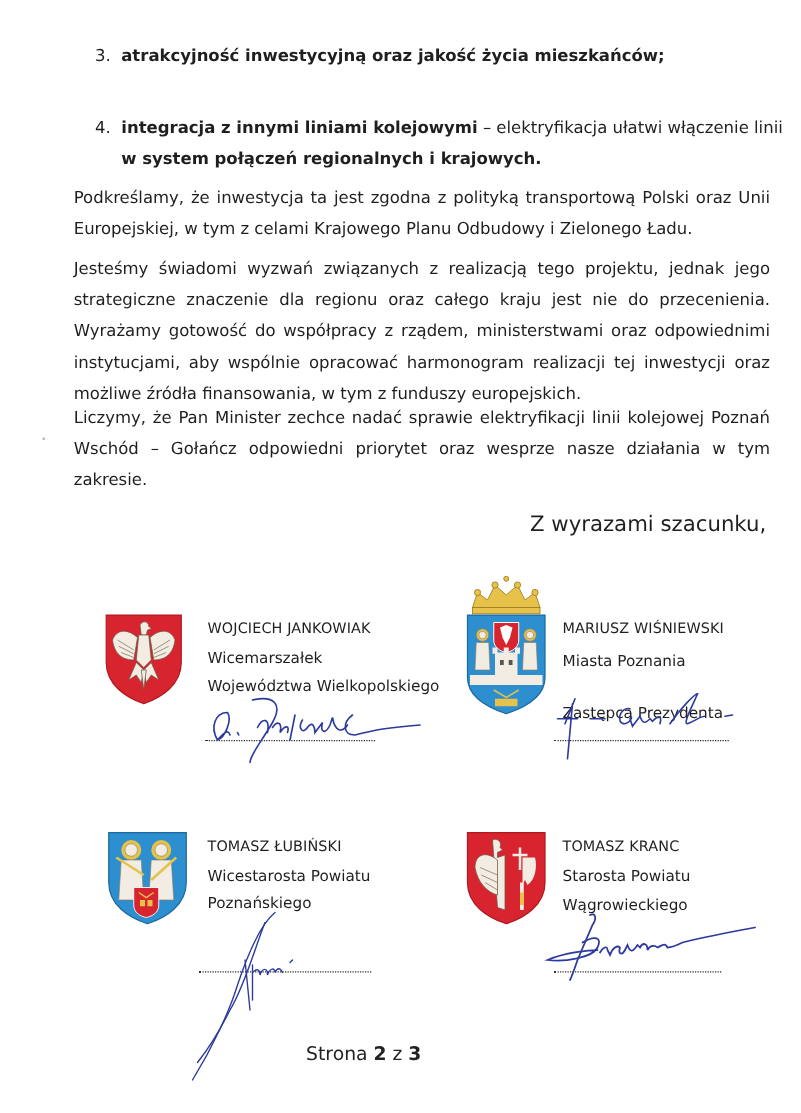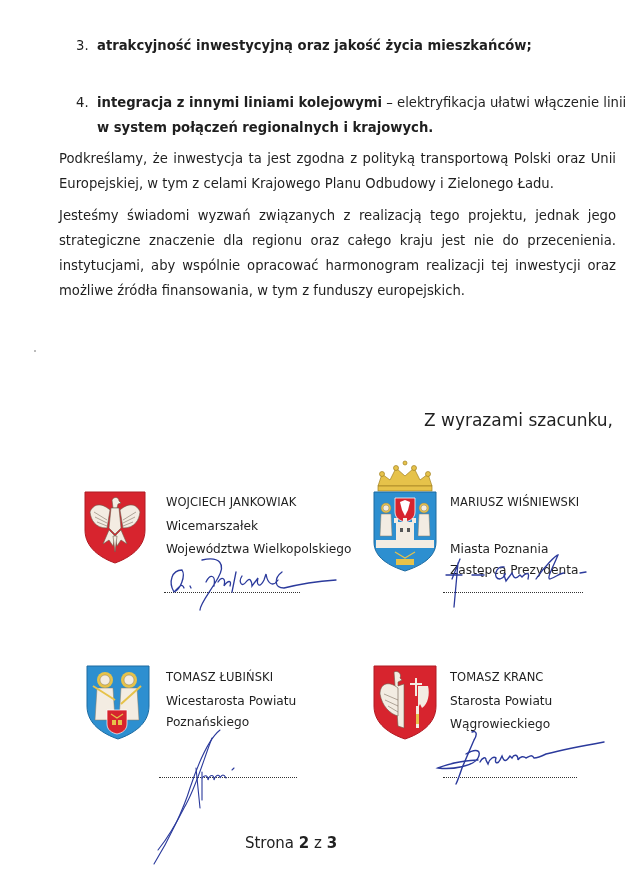--- a/index.html
+++ b/index.html
@@ -46,24 +46,30 @@
   </div>
 
   <div class="para" style="top:146px;">
     <span class="j">Podkreślamy, że inwestycja ta jest zgodna z polityką transportową Polski oraz Unii</span>
     <span class="nj">Europejskiej, w tym z celami Krajowego Planu Odbudowy i Zielonego Ładu.</span>
   </div>
 
   <div class="para" style="top:203px;">
     <span class="j">Jesteśmy świadomi wyzwań związanych z realizacją tego projektu, jednak jego</span>
     <span class="j">strategiczne znaczenie dla regionu oraz całego kraju jest nie do przecenienia.</span>
+    <span class="j">Wyrażamy gotowość do współpracy z rządem, ministerstwami oraz odpowiednimi</span>
     <span class="j">instytucjami, aby wspólnie opracować harmonogram realizacji tej inwestycji oraz</span>
     <span class="nj">możliwe źródła finansowania, w tym z funduszy europejskich.</span>
   </div>
 
+  <div class="para" style="top:322px;">
+    <span class="j">Liczymy, że Pan Minister zechce nadać sprawie elektryfikacji linii kolejowej Poznań</span>
+    <span class="j">Wschód – Gołańcz odpowiedni priorytet oraz wesprze nasze działania w tym</span>
+    <span class="nj">zakresie.</span>
+  </div>
 
   <div class="stray"></div>
 
   <div class="closing">Z wyrazami szacunku,</div>
 
   <svg class="crest" style="left:83px;top:490px;" width="64" height="74" viewBox="0 0 64 74">
     <path d="M2 2 H62 V40 C62 58 46 68 32 73 C18 68 2 58 2 40 Z" fill="#d7242e" stroke="#b01a22" stroke-width="1"></path>
     <g fill="#f3ece2" stroke="#6b5a4a" stroke-width="0.6">
       <path d="M29 10 C31 6 36 7 36 11 L38 13 L35 14 L34 18 L30 18 Z"></path>
       <path d="M28 18 H36 L38 38 L32 44 L26 38 Z"></path>
@@ -123,21 +129,21 @@
       <path d="M9 54 H19 L20 76 H8 Z"></path>
       <circle cx="52" cy="48" r="5" fill="#e6c24a"></circle>
         <circle cx="52" cy="48" r="3"></circle>
       <path d="M47 54 H57 L58 76 H46 Z"></path>
     </g>
     <path d="M23 92 L33 98 L43 92" fill="none" stroke="#e6c24a" stroke-width="1.2"></path>
     <rect x="24" y="99" width="18" height="6" fill="#e6c24a"></rect>
   </svg>
   <div class="sig-name" style="left:450px;top:495px;">MARIUSZ WIŚNIEWSKI</div>
   <div class="sig-role" style="left:450px;top:519px;margin-top:44px;">Zastępca Prezydenta</div>
-  <div class="sig-role" style="left:450px;top:542px;">Miasta Poznania</div>
+  <div class="sig-role" style="left:450px;top:522px;">Miasta Poznania</div>
   <div class="dots" style="left:443px;top:592px;width:140px;"></div>
   <svg class="signature" style="left:440px;top:545px;" width="170" height="65" viewBox="0 0 170 65">
     <g fill="none" stroke="#2b3a9c" stroke-width="1.3" stroke-linecap="round">
       <path d="M20 14 L12 34 M6 30 L22 30 M18 18 L14 62"></path>
       <path d="M32 30 L44 30"></path>
       <path d="M64 22 C56 20 52 34 60 34 C66 32 66 26 64 30 L66 36 L72 28 C74 34 76 34 80 30 L82 32 C86 28 90 26 88 34"></path>
       <path d="M96 34 C104 22 116 10 118 10 C114 20 106 34 110 34 C116 32 120 28 124 28"></path>
       <path d="M140 28 L146 27"></path>
     </g>
   </svg>

